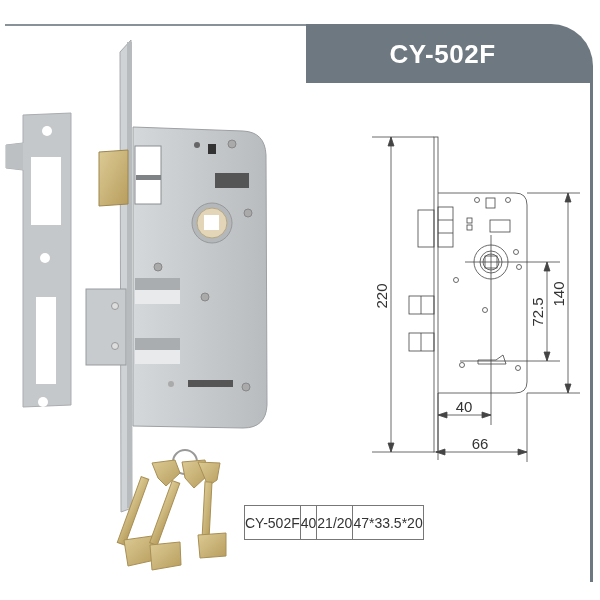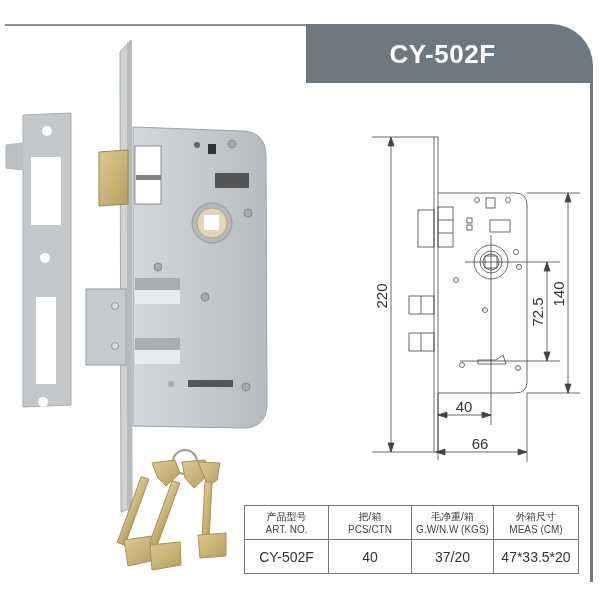--- a/index.html
+++ b/index.html
@@ -166,38 +166,20 @@
     <text x="387" y="296" transform="rotate(-90 387 296)" text-anchor="middle">220</text>
     <text x="564" y="294" transform="rotate(-90 564 294)" text-anchor="middle">140</text>
     <text x="543" y="312" transform="rotate(-90 543 312)" text-anchor="middle">72.5</text>
     <text x="464" y="412" text-anchor="middle">40</text>
     <text x="480" y="449" text-anchor="middle">66</text>
   </g>
 </svg>
 
 <table class="spec">
   <tbody>
-      <tr class="head">
-    <td style="width:83px">
-          <span class="cn">产品型号</span>
-          <span class="en">ART. NO.</span>
-        </td>
-    <td style="width:82px">
-          <span class="cn">把/箱</span>
-          <span class="en">PCS/CTN</span>
-        </td>
-    <td style="width:81px">
-          <span class="cn">毛净重/箱</span>
-          <span class="en">G.W/N.W (KGS)</span>
-        </td>
-    <td style="width:84px">
-          <span class="cn">外箱尺寸</span>
-          <span class="en">MEAS (CM)</span>
-        </td>
-  </tr>
   <tr class="data">
     <td>CY-502F</td>
     <td>40</td>
-    <td>37/20</td>
+    <td>21/20</td>
     <td>47*33.5*20</td>
   </tr>
 </tbody>
   </table>
 
 </body></html>

